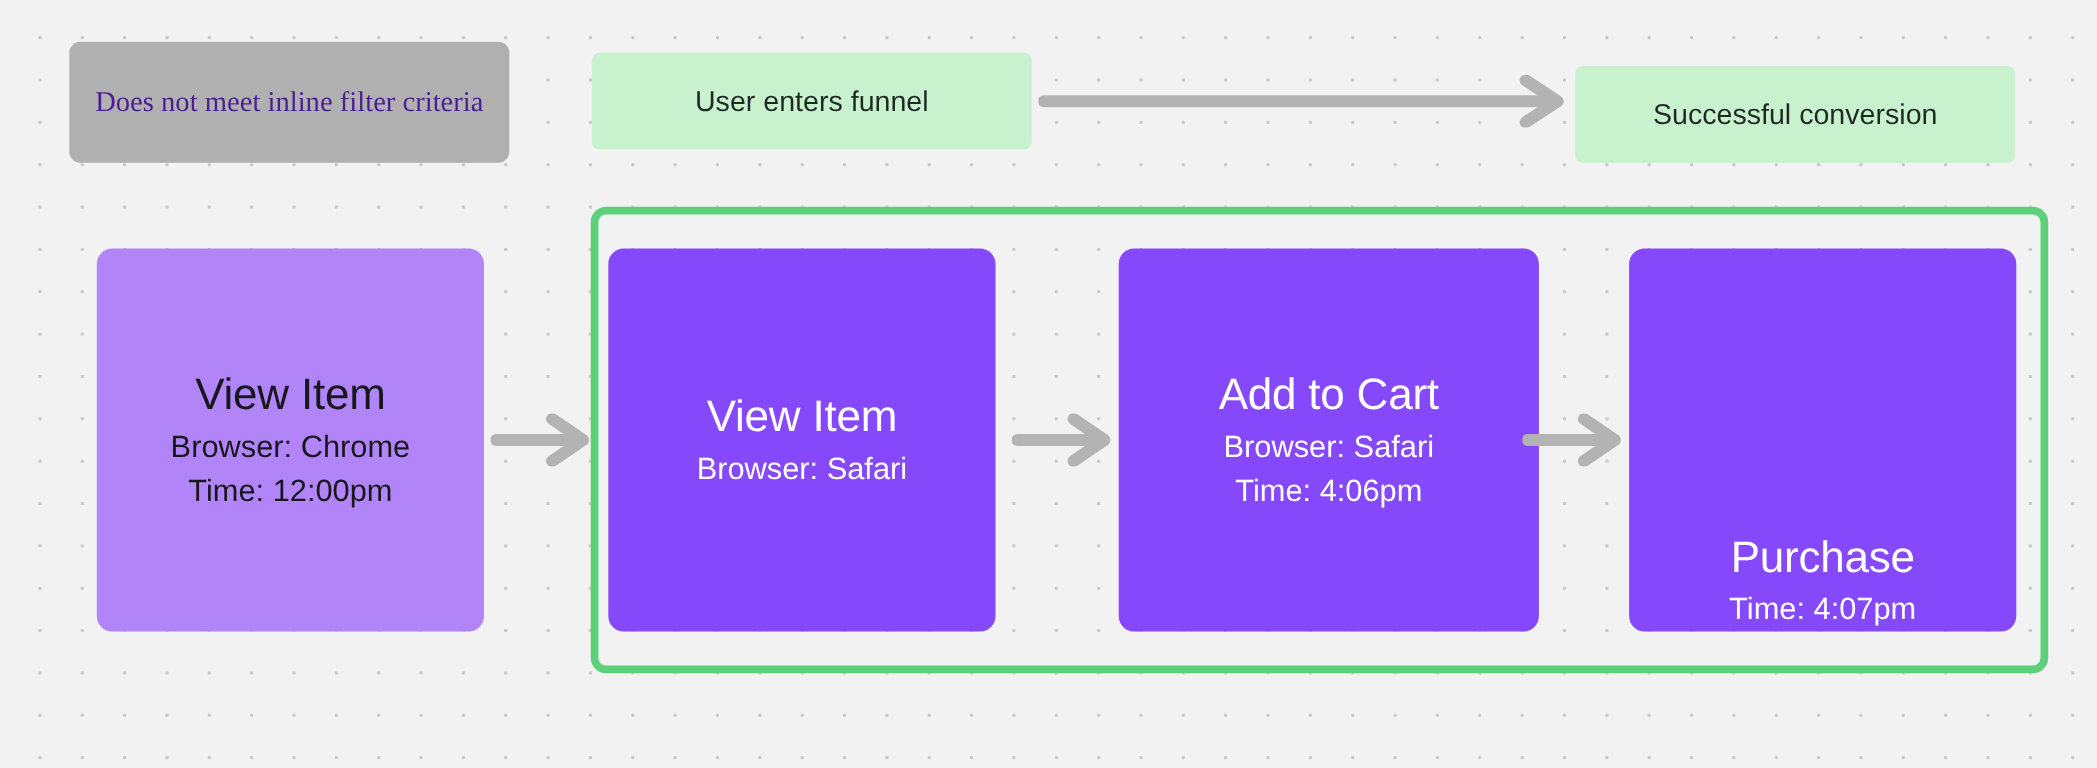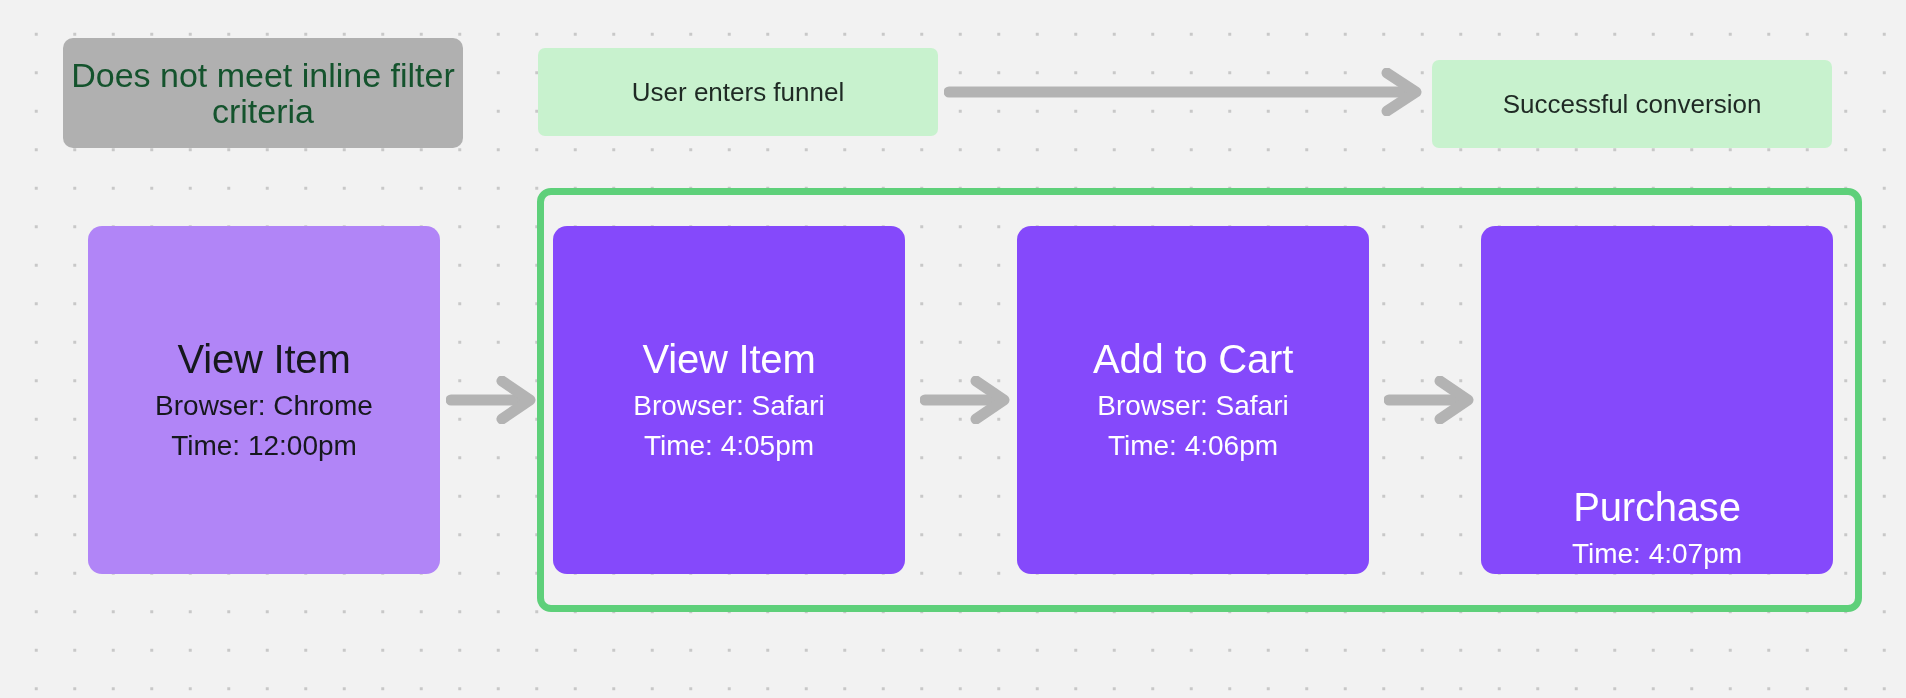--- a/index.html
+++ b/index.html
@@ -32,23 +32,24 @@
     flex-direction: column;
     align-items: center;
     justify-content: center;
     text-align: center;
   }
 
   
   .chip-gray {
     background-color: #b0b0b0;
     border-radius: 10px;
-    color: #14532d;
-    font-size: 34px;
+    color: #4c1d95;
+    font-size: 26px;
     line-height: 36px;
+    font-family: Liberation Serif, serif;
   }
   .chip-green {
     background-color: #c8f2ce;
     border-radius: 7px;
     color: #1f2a24;
     font-size: 26px;
     line-height: 34px;
   }
 
   
@@ -128,31 +129,30 @@
   <div class="arrow" id="arrow-1-2" style="left:446px; top:376px; width:92px; height:48px;">
     <svg width="92" height="48" viewBox="0 0 92 48">
       <line x1="5" y1="24" x2="70" y2="24" stroke="#b3b3b3" stroke-width="11" stroke-linecap="round"></line>
       <polyline points="56,5 84,24 56,43" fill="none" stroke="#b3b3b3" stroke-width="11" stroke-linecap="round" stroke-linejoin="round"></polyline>
     </svg>
   </div>
 
   <div class="node event-card included" style="left:553px; top:226px; width:352px; height:348px;">
     <div class="event-title">View Item</div>
     <div class="event-meta">Browser: Safari</div>
-    <div class="event-meta">Time: 4:05pm</div>
   </div>
 
   <div class="arrow" id="arrow-2-3" style="left:920px; top:376px; width:92px; height:48px;">
     <svg width="92" height="48" viewBox="0 0 92 48">
       <line x1="5" y1="24" x2="70" y2="24" stroke="#b3b3b3" stroke-width="11" stroke-linecap="round"></line>
       <polyline points="56,5 84,24 56,43" fill="none" stroke="#b3b3b3" stroke-width="11" stroke-linecap="round" stroke-linejoin="round"></polyline>
     </svg>
   </div>
 
-  <div class="node event-card included" style="left:1017px; top:226px; width:352px; height:348px;text-align:right;">
+  <div class="node event-card included" style="left:1017px; top:226px; width:382px; height:348px;text-align:right;">
     <div class="event-title">Add to Cart</div>
     <div class="event-meta">Browser: Safari</div>
     <div class="event-meta">Time: 4:06pm</div>
   </div>
 
   <div class="arrow" id="arrow-3-4" style="left:1384px; top:376px; width:92px; height:48px;">
     <svg width="92" height="48" viewBox="0 0 92 48">
       <line x1="5" y1="24" x2="70" y2="24" stroke="#b3b3b3" stroke-width="11" stroke-linecap="round"></line>
       <polyline points="56,5 84,24 56,43" fill="none" stroke="#b3b3b3" stroke-width="11" stroke-linecap="round" stroke-linejoin="round"></polyline>
     </svg>

